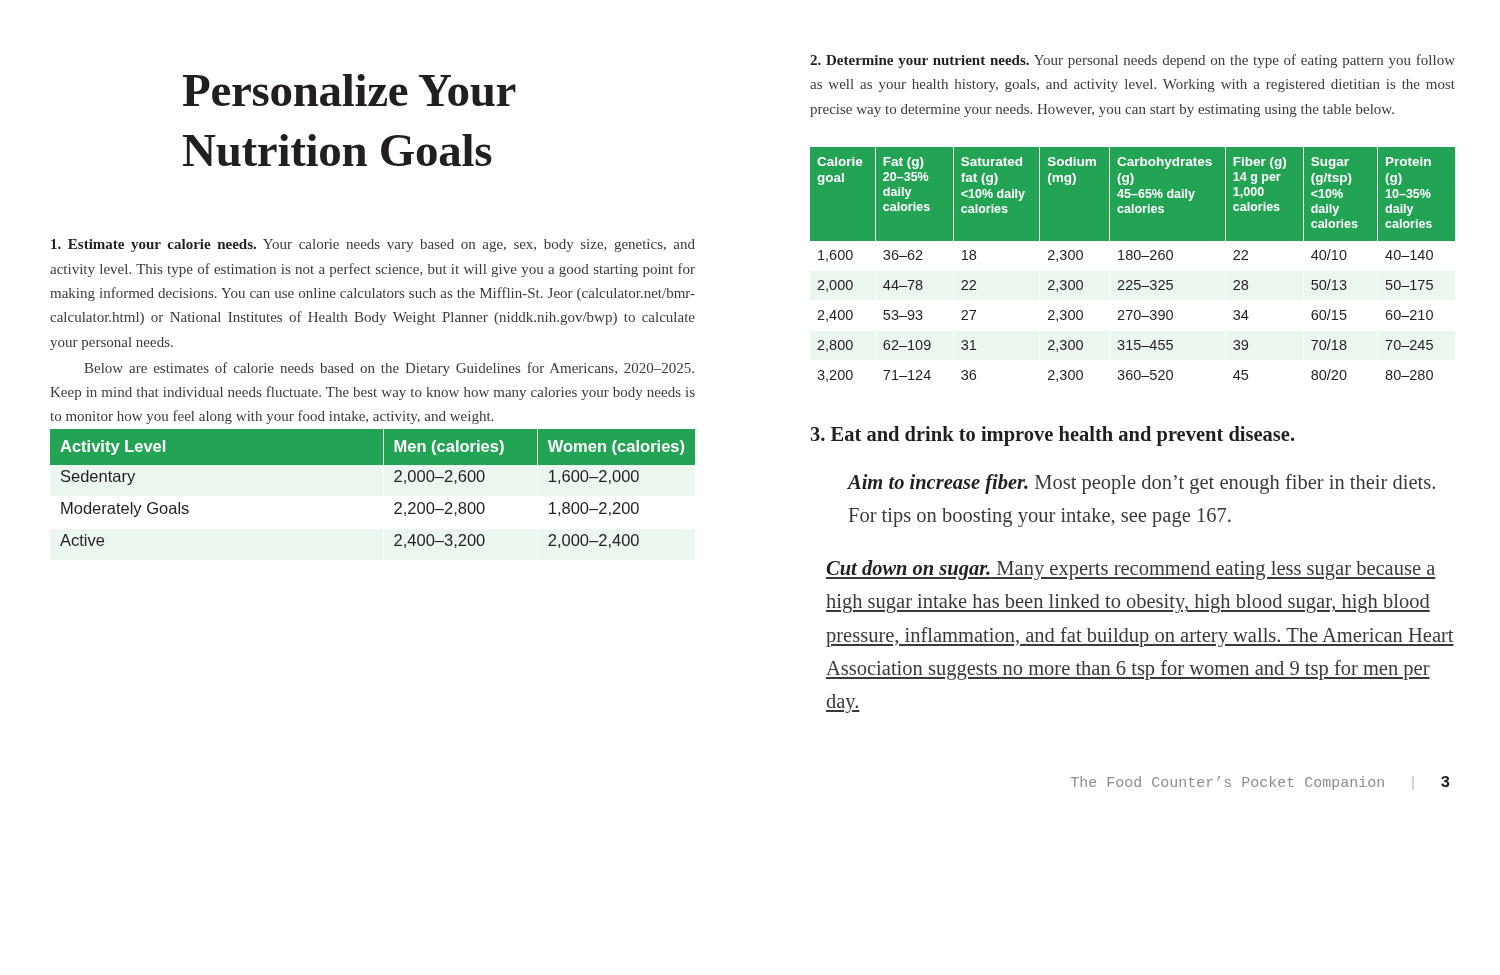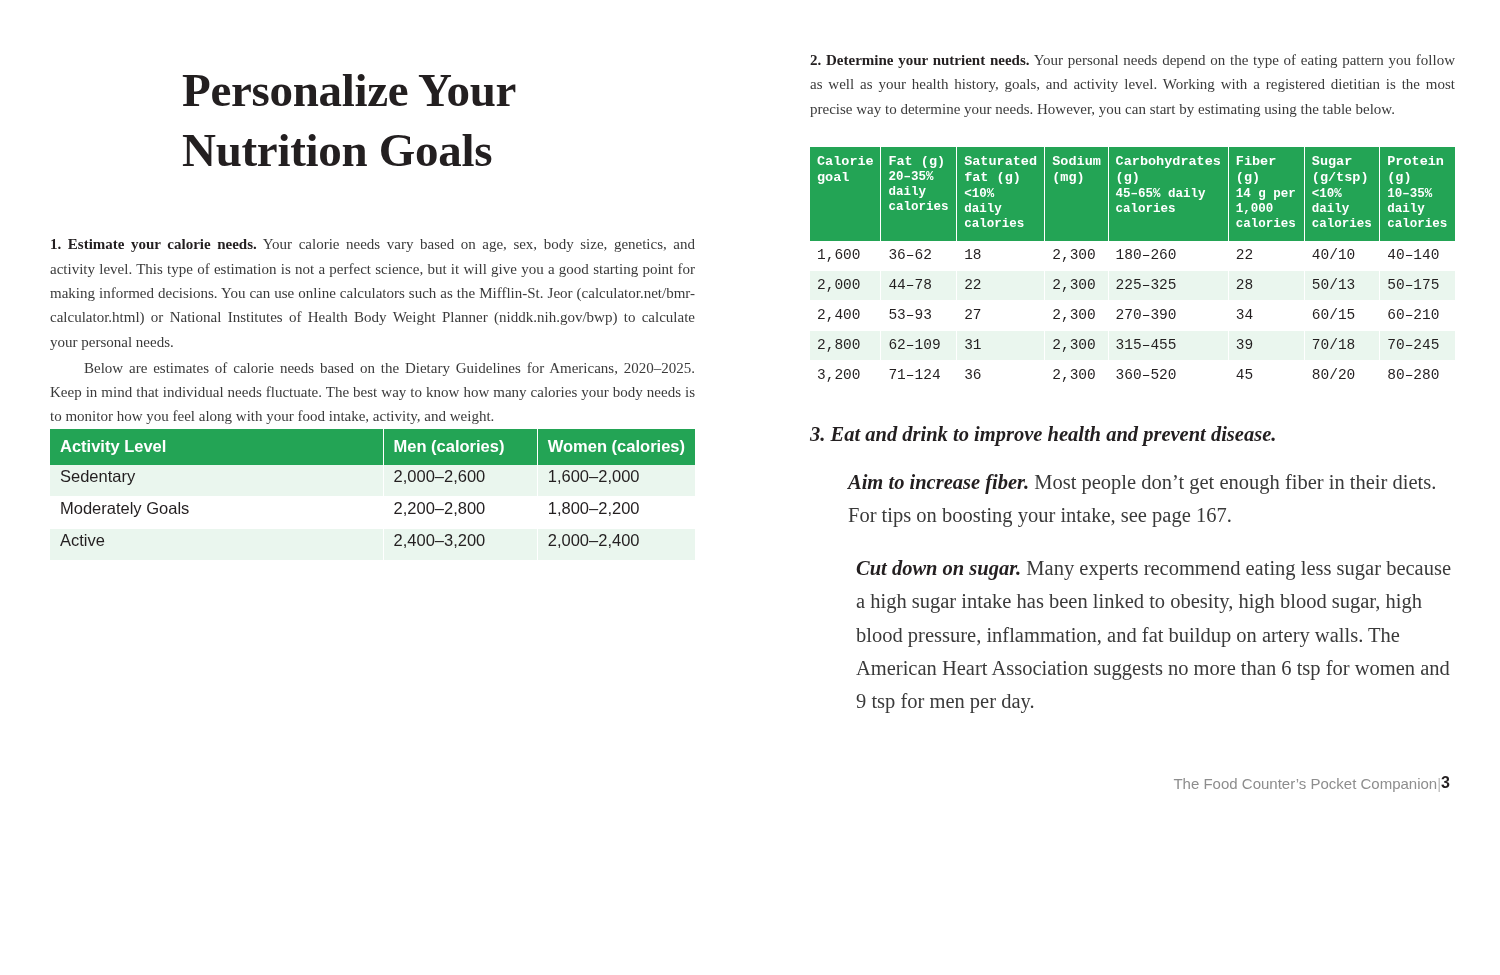--- a/index.html
+++ b/index.html
@@ -92,21 +92,20 @@
   table.activity tbody tr:nth-child(even) td { background: #ffffff; }
   table.activity tbody tr:last-child td { border-bottom: none; }
   .act-c0 { width: 340px; }
   .act-c1 { width: 155px; }
   .act-c2 { width: 150px; }
 
   
   table.nutrient {
     margin-top: 26px;
     margin-bottom: 12px;
-    font-family: Liberation Mono, monospace;
   }
   table.nutrient th {
     background: #23a455;
     color: #ffffff;
     font-size: 13.5px;
     font-weight: bold;
     text-align: left;
     vertical-align: top;
     padding: 7px 6px 9px 7px;
     border-right: 1.5px solid #ffffff;
@@ -131,48 +130,48 @@
   table.nutrient tbody tr:nth-child(odd) td { background: #ffffff; }
   table.nutrient tbody tr:nth-child(even) td { background: #eaf6ee; }
   table.nutrient tbody tr:last-child td { border-bottom: none; }
 
   .heading3 {
     font-family: "Liberation Serif", serif;
     font-size: 20.5px;
     font-weight: bold;
     color: #231f20;
     margin: 33px 0 0 0;
-    font-style: italic;
   }
   .sub-block {
     margin: 20px 0 0 38px;
     font-family: "Liberation Serif", serif;
     font-size: 20.5px;
     line-height: 1.62;
     color: #3a3a3a;
   }
   .sub-block .lead {
     font-style: italic;
     font-weight: bold;
     color: #231f20;
   }
   .sub-block.wide {
-    margin-left: 46px;
+    margin-left: 16px;
+    text-decoration: underline;
   }
 
   .footer {
     position: absolute;
     right: 50px;
     bottom: 22px;
-    font-family: Liberation Sans, sans-serif;
+    font-family: Liberation Mono, monospace;
     font-size: 15px;
     color: #8d8d8d;
     display: flex;
     align-items: center;
-    gap: 0;
+    gap: 23px;
   }
   .footer .pipe { color: #b9b9b9; }
   .footer .pageno {
     color: #231f20;
     font-weight: bold;
     font-size: 16px;
   }
 </style>
 </head>
 <body>

